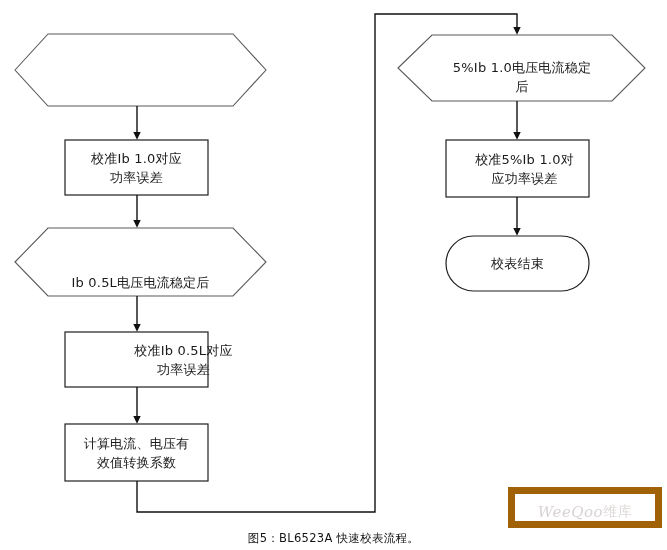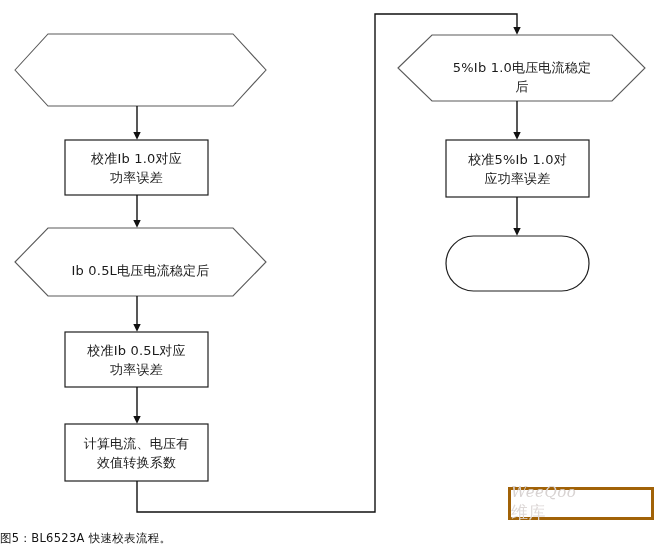--- a/index.html
+++ b/index.html
@@ -40,47 +40,47 @@
     line-height: 19px;
     letter-spacing: 0.2px;
     pointer-events: none;
     white-space: pre-line;
   }
   .caption {
     position: absolute;
     left: 0;
     top: 531px;
     width: 667px;
+    text-align: center;
     font-size: 11.5px;
     color: #141414;
     letter-spacing: 0.3px;
   }
   .watermark {
     position: absolute;
     left: 508px;
     top: 487px;
     width: 140px;
     height: 27px;
-    border: 3px solid #a16207;
+    border: 7px solid #a16207;
     display: flex;
-    align-items: flex-start;
+    align-items: flex-end;
     justify-content: center;
     color: #d8d3d2;
     font-size: 15px;
     font-style: italic;
     font-family: "DejaVu Serif", "Liberation Serif", serif;
     letter-spacing: 0.5px;
     background: #ffffff;
-    flex-direction: column;
   }
   .watermark .wm-cn {
     font-style: normal;
     font-family: "DejaVu Sans", "Liberation Sans", sans-serif;
     color: #ded9d8;
-    font-size: 17px;
+    font-size: 14px;
   }
 </style>
 </head>
 <body>
 
 <div id="flow-root">
 
   <svg class="flow-canvas" viewBox="0 0 667 550">
     <defs>
       <marker id="arrowhead" markerWidth="9" markerHeight="9" refX="1.2" refY="4.2" orient="auto" markerUnits="userSpaceOnUse">
@@ -116,34 +116,35 @@
 
     <line x1="517" y1="101" x2="517" y2="133" stroke="#111111" stroke-width="1.4" marker-end="url(#arrowhead)"></line>
 
     <line x1="517" y1="197" x2="517" y2="229" stroke="#111111" stroke-width="1.4" marker-end="url(#arrowhead)"></line>
   </svg>
 
 
   <div class="node-text" style="left:65px; top:140px; width:143px; height:55px;border-radius:17px;">校准Ib 1.0对应
 功率误差</div>
 
-  <div class="node-text" style="left:35px; top:228px; width:211px; height:84px;">Ib 0.5L电压电流稳定后</div>
+  <div class="node-text" style="left:35px; top:240px; width:211px; height:84px;">Ib 0.5L电压电流稳定后</div>
 
-  <div class="node-text" style="left:65px; top:332px; width:143px; height:55px;">校准Ib 0.5L对应
+  <div class="node-text" style="left:65px; top:332px; width:143px; height:55px;padding-left:47px;">校准Ib 0.5L对应
 功率误差</div>
 
   <div class="node-text" style="left:65px; top:424px; width:143px; height:57px;">计算电流、电压有
 效值转换系数</div>
 
   <div class="node-text" style="left:420px; top:35px; width:204px; height:66px;margin-top:9px;">5%Ib 1.0电压电流稳定
 后</div>
 
-  <div class="node-text" style="left:446px; top:140px; width:143px; height:57px;">校准5%Ib 1.0对
+  <div class="node-text" style="left:446px; top:140px; width:143px; height:57px;padding-left:7px;">校准5%Ib 1.0对
 应功率误差</div>
 
+  <div class="node-text" style="left:446px; top:236px; width:143px; height:55px;">校表结束</div>
 
   <div class="watermark">
     <span>WeeQoo</span>
       <span class="wm-cn">维库</span>
   </div>
 
   <div class="caption">图5：BL6523A 快速校表流程。</div>
 
 </div>
 

